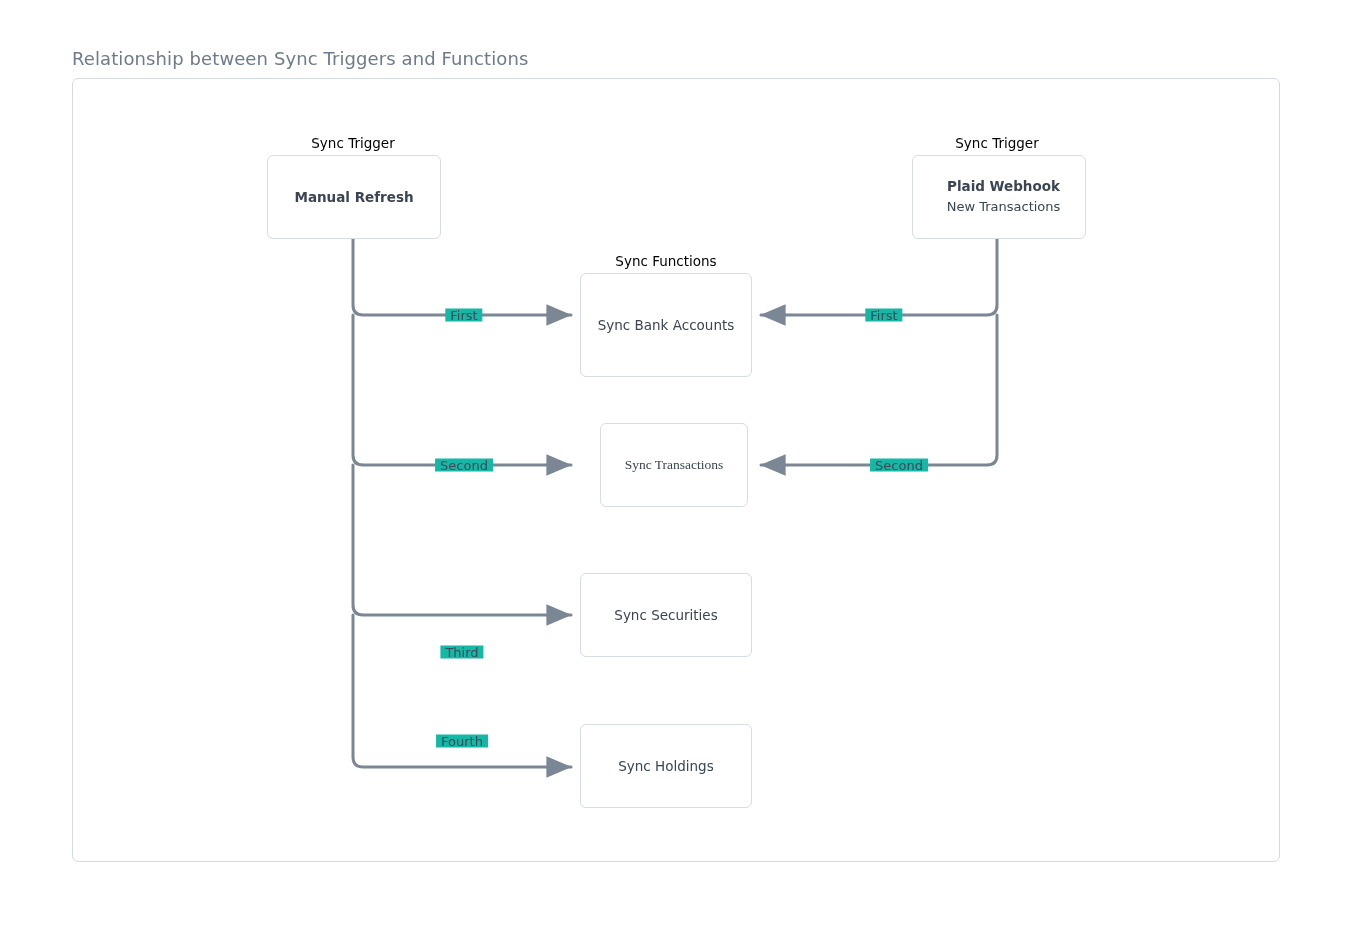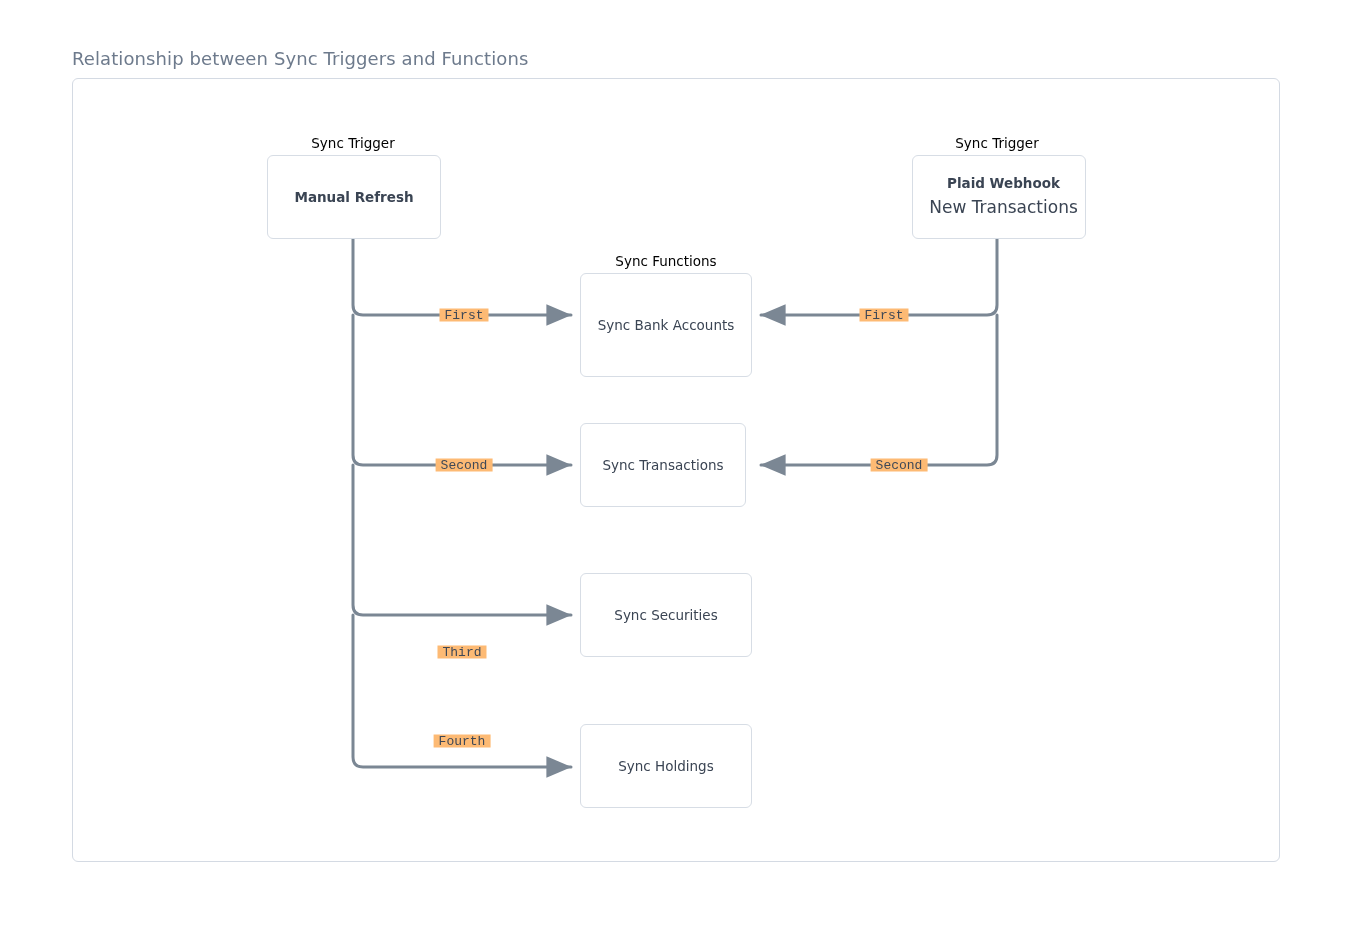--- a/index.html
+++ b/index.html
@@ -69,36 +69,35 @@
     text-align: center;
   }
   .node-title {
     font-size: 13.5px;
     color: #3a4453;
     line-height: 1.55;
     white-space: nowrap;
   }
   .node-title.bold { font-weight: 700; }
   .node-sub {
-    font-size: 17px;
+    font-size: 13px;
     color: #3a4453;
     font-weight: 400;
     line-height: 1.55;
     white-space: nowrap;
   }
   .edge-label {
     position: absolute;
     font-size: 13px;
     color: #3f4856;
-    background: #fdba74;
+    background: #14b8a6;
     padding: 0 5px;
     white-space: nowrap;
     transform: translate(-50%, -50%);
     line-height: 1;
-    font-family: Liberation Mono, monospace;
   }
 </style>
 </head>
 <body>
 
 <div id="page">
 
   <div id="diagram-title">Relationship between Sync Triggers and Functions</div>
 
   <div id="diagram-card"></div>
@@ -132,21 +131,21 @@
 
   <div class="node" style="left:912px; top:155px; width:174px; height:84px;padding-left:9px;">
     <div class="node-title bold">Plaid Webhook</div>
     <div class="node-sub">New Transactions</div>
   </div>
 
   <div class="node" style="left:580px; top:273px; width:172px; height:104px;">
     <div class="node-title">Sync Bank Accounts</div>
   </div>
 
-  <div class="node" style="left:580px; top:423px; width:166px; height:84px;">
+  <div class="node" style="left:600px; top:423px; width:148px; height:84px;font-family:Liberation Serif, serif;">
     <div class="node-title">Sync Transactions</div>
   </div>
 
   <div class="node" style="left:580px; top:573px; width:172px; height:84px;">
     <div class="node-title">Sync Securities</div>
   </div>
 
   <div class="node" style="left:580px; top:724px; width:172px; height:84px;">
     <div class="node-title">Sync Holdings</div>
   </div>

